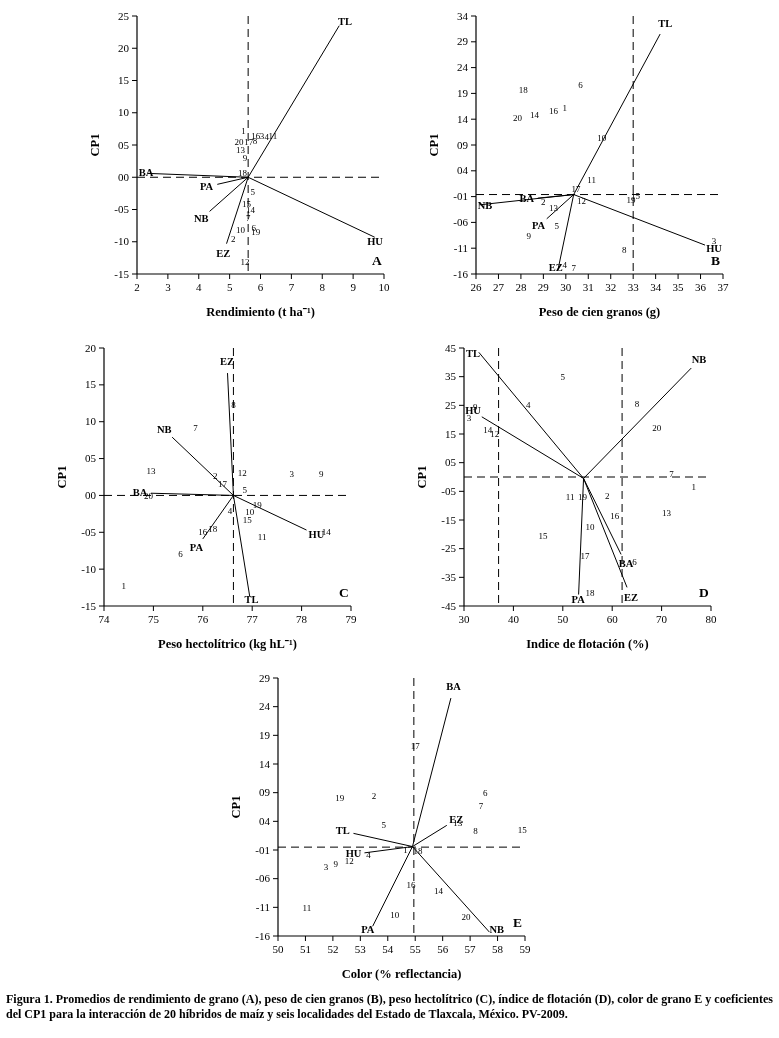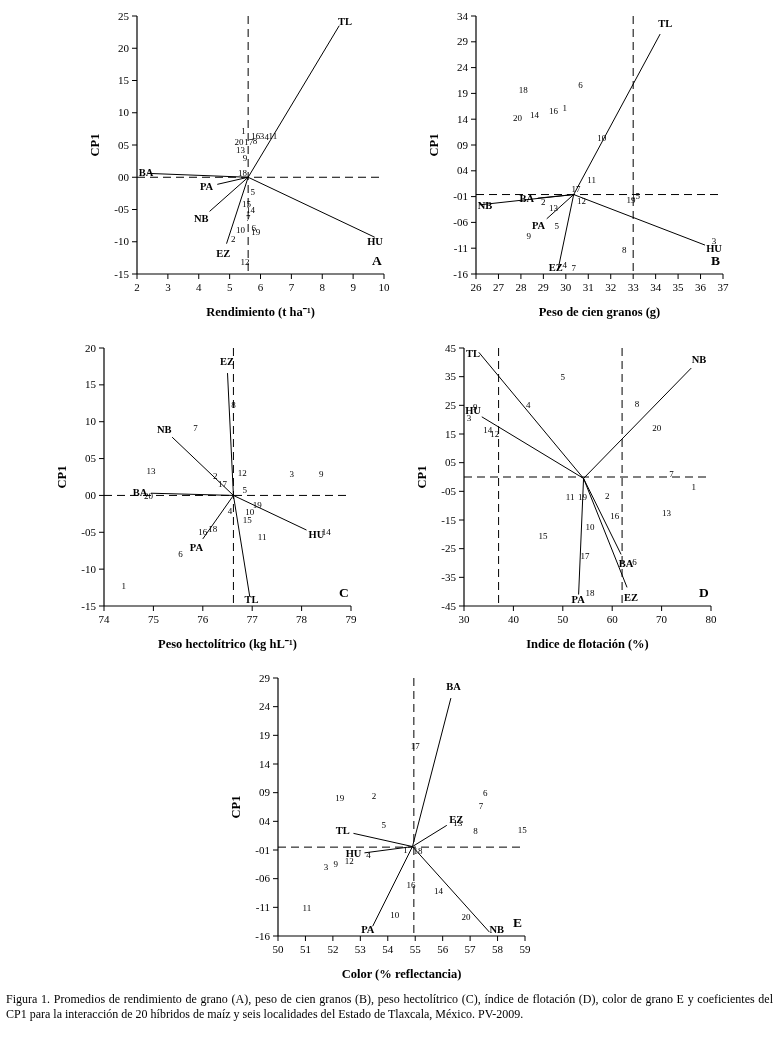--- a/index.html
+++ b/index.html
@@ -17,21 +17,21 @@
   .tick{stroke:#000;stroke-width:1;}
   .tick-label{font-size:11px;}
   .axis-title{font-size:12.5px;font-weight:bold;}
   .ref{stroke:#000;stroke-width:1;stroke-dasharray:8 5;fill:none;}
   .vec{stroke:#000;stroke-width:1;fill:none;}
   .vec-label{font-size:10.5px;font-weight:bold;}
   .pt{font-size:9px;}
   .panel-letter{font-size:13.5px;font-weight:bold;}
   .caption{
     position:absolute;left:6px;top:992px;width:767px;
-    font-size:12px;font-weight:normal;line-height:1.28;
+    font-size:12px;font-weight:bold;line-height:1.28;
     text-align:justify;color:#000;
   }
 </style>
 </head>
 <body>
 
 <div id="canvas">
   <div class="panel" style="left:85px;top:2px">
       <svg width="315" height="322" viewBox="0 0 315 322">
         <line x1="52" x2="299" y1="175.25" y2="175.25" class="ref"></line>

